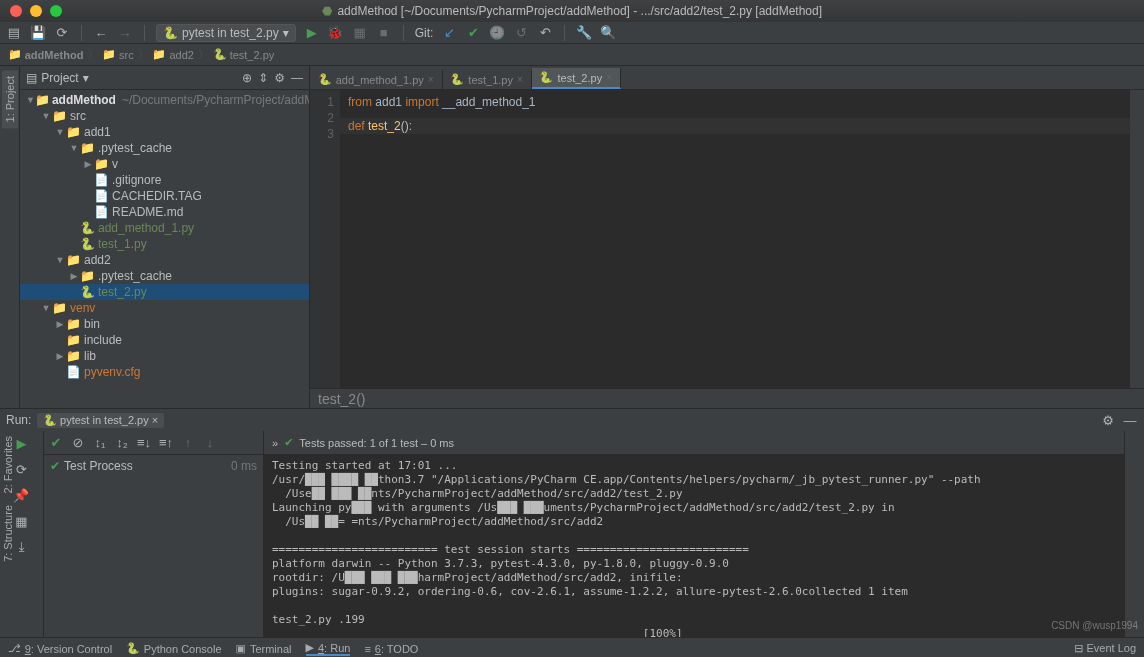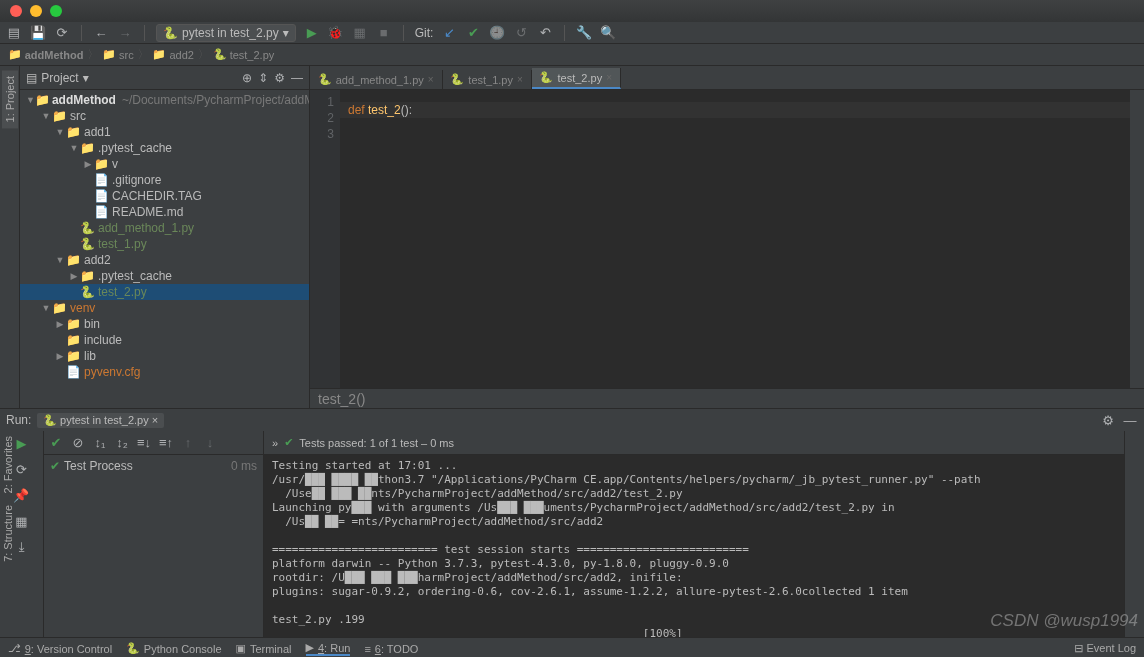--- a/index.html
+++ b/index.html
@@ -66,32 +66,33 @@
 .run-results{ padding:4px 6px;}
 .test-row{ display:flex; align-items:center; gap:4px;}
 .test-row .time{ margin-left:auto; color:#777; font-size:12px;}
 .console{ flex:1; background:#2b2b2b; font-family:Menlo,Consolas,monospace; font-size:11px; line-height:14px; color:#bbb; overflow:auto; padding:4px 8px; white-space:pre;}
 .passed-row{ height:24px; background:#3c3f41; border-bottom:1px solid #2a2a2a; display:flex; align-items:center; padding:0 8px; gap:6px; font-size:11px;}
 .right-stripe{ width:20px; background:#3c3f41; border-left:1px solid #2a2a2a;}
 .bottom-tabs{ height:22px; background:#3c3f41; border-top:1px solid #2a2a2a; display:flex; align-items:center; padding:0 8px; gap:14px; font-size:11px;}
 .bottom-tabs .btab{ display:flex; align-items:center; gap:4px; color:#aaa; cursor:pointer;}
 .bottom-tabs .btab.sel{ border-bottom:2px solid #4a88c7;}
 .bottom-tabs .spacer{flex:1;}
-.watermark{ position:absolute; right:6px; bottom:26px; color:#b0b0b0; font-size:17px; opacity:.55; font-style:italic;}
+.watermark{ position:absolute; right:6px; bottom:26px; color:#b0b0b0; font-size:10px; opacity:.55; }
 .left-side-tabs{ position:absolute; left:0; top:430px; width:20px; display:flex; flex-direction:column;}
 </style>
 </head>
 <body>
 
 <div class="titlebar">
   <div class="traffic">
     <div class="tlight tl-r"></div>
     <div class="tlight tl-y"></div>
     <div class="tlight tl-g"></div>
   </div>
+  <div class="titlebar-text"><span class="py-icon">⬣</span><span>addMethod [~/Documents/PycharmProject/addMethod] - .../src/add2/test_2.py [addMethod]</span></div>
 </div>
 
 <div class="toolbar">
   <span class="tb-ico">▤</span>
   <span class="tb-ico">💾</span>
   <span class="tb-ico">⟳</span>
   <span class="tb-sep"></span>
   <span class="tb-ico">←</span>
   <span class="tb-ico disabled">→</span>
   <span class="tb-sep"></span>
@@ -263,20 +264,21 @@
           <span class="x">×</span>
         </div>
       </div>
     <div class="editor">
       <div class="gutter" id="gutter">
           <div>1</div>
           <div>2</div>
           <div>3</div>
         </div>
       <div class="code" id="code">
+          <div class="line "><span class="kw">from</span> <span class="id">add1</span> <span class="kw">import</span> <span class="id">__add_method_1</span></div>
           <div class="line hl-row"><span class="kw">def</span> <span class="fn">test_2</span>():</div>
         </div>
       <div class="right-gutter"></div>
     </div>
     <div class="ed-status">test_2()</div>
   </div>
 </div>
 
 <div class="run-panel">
   <div class="run-hdr">

